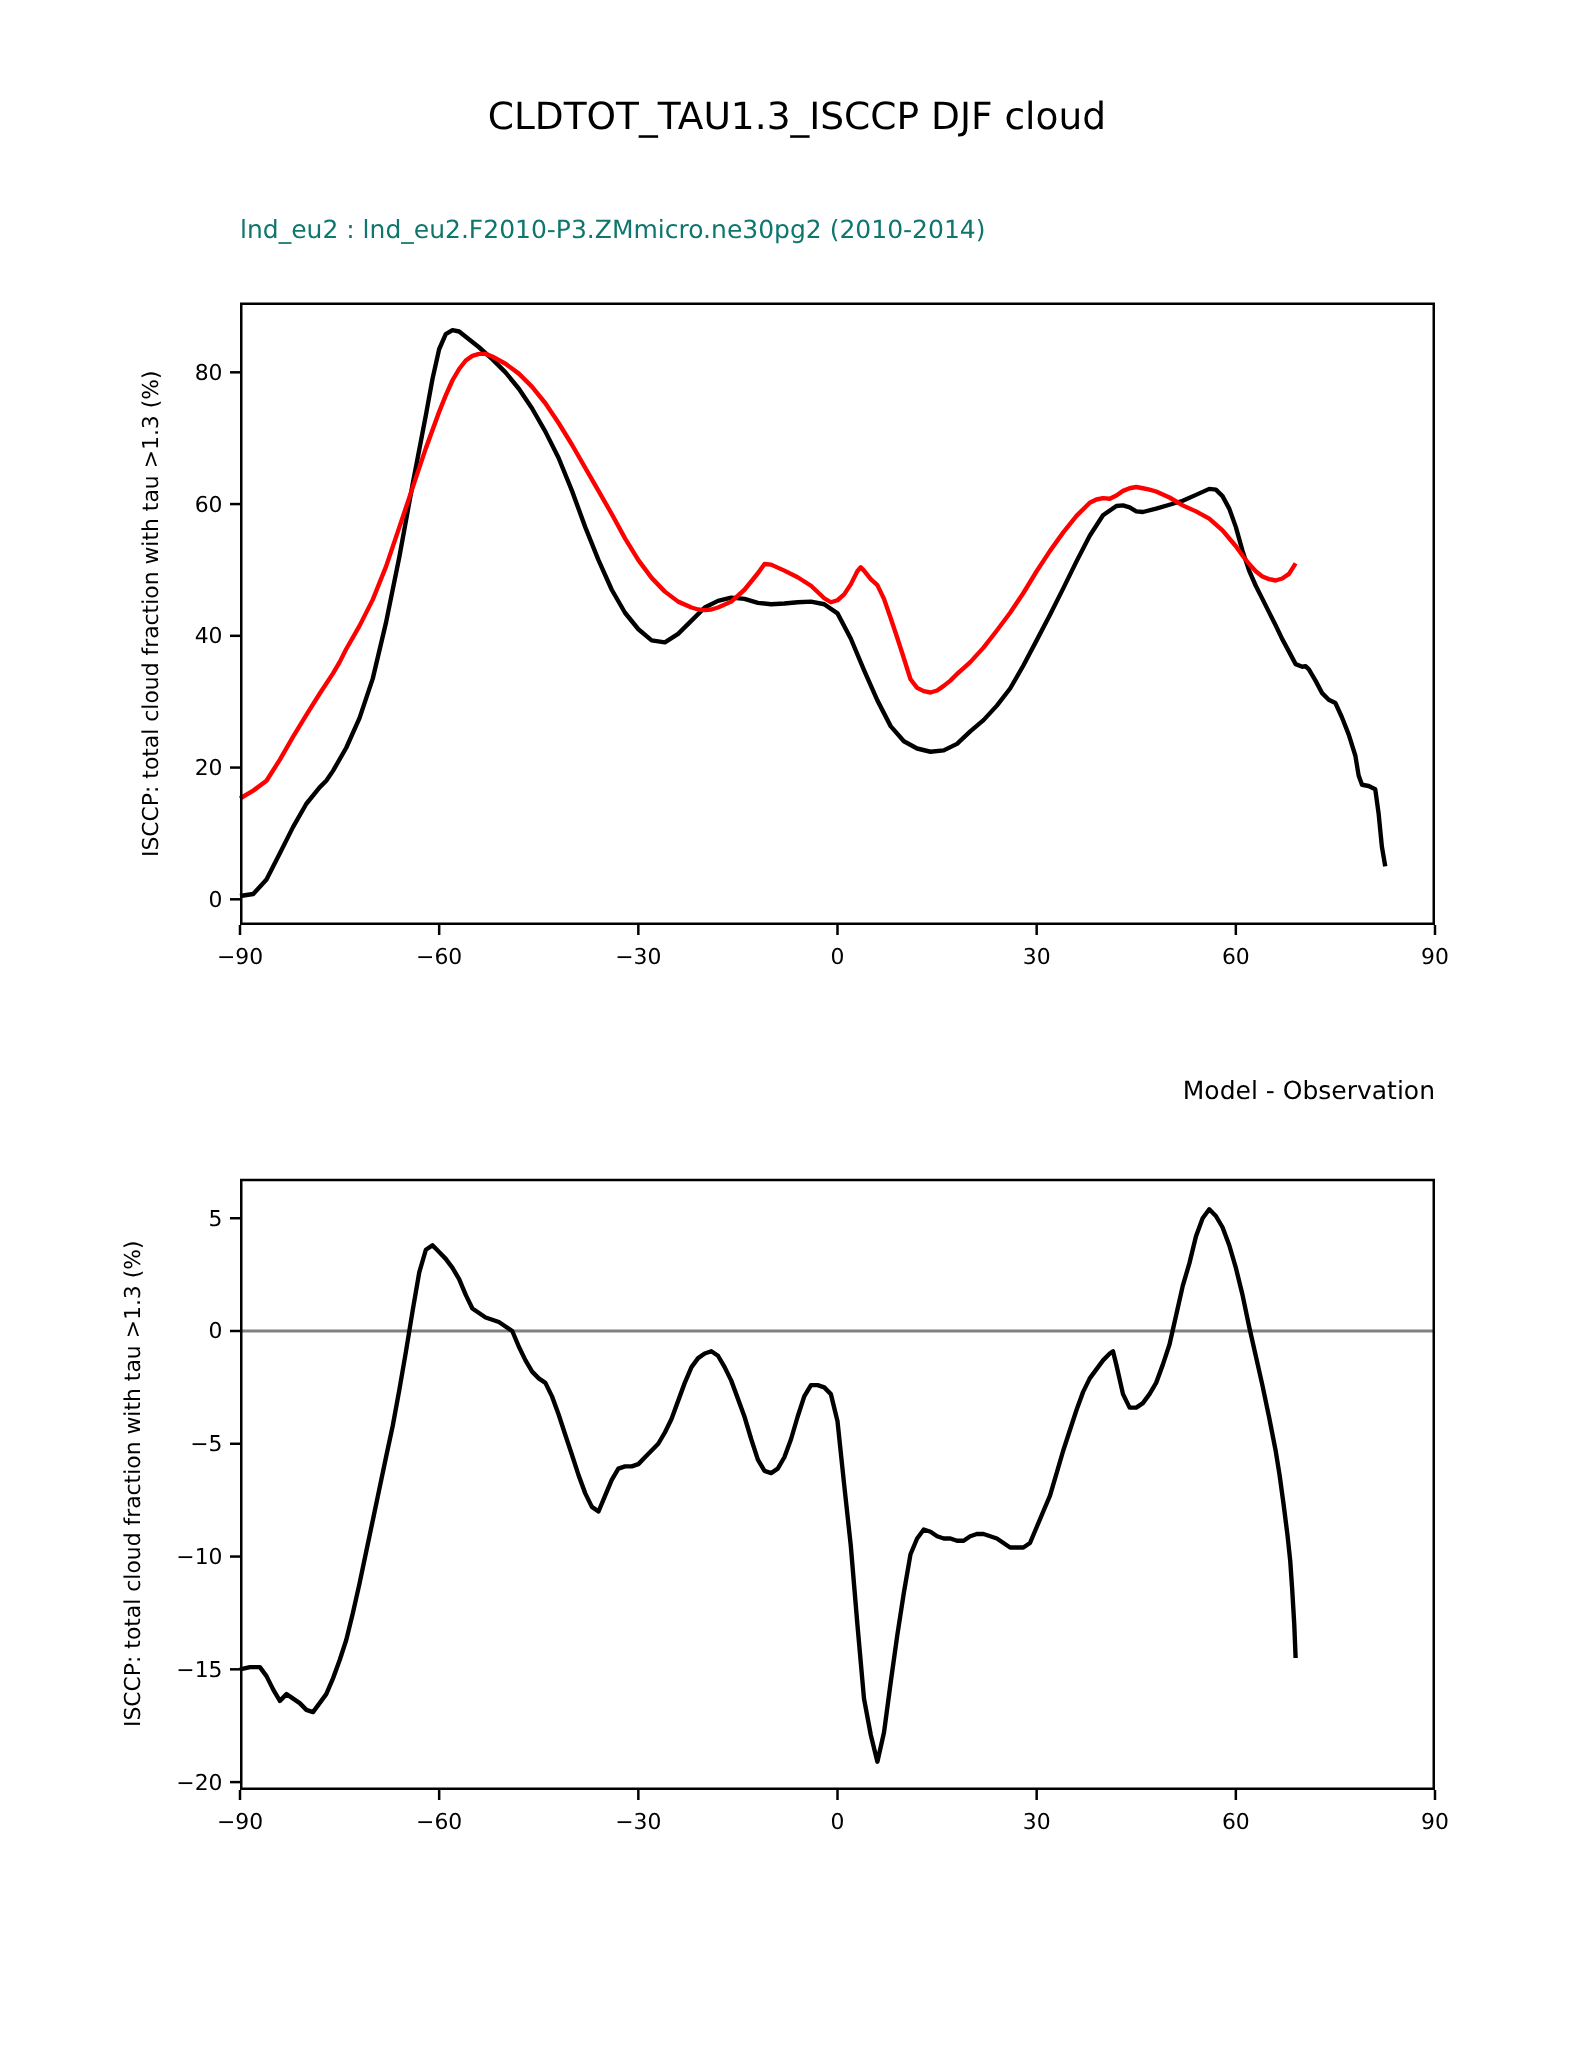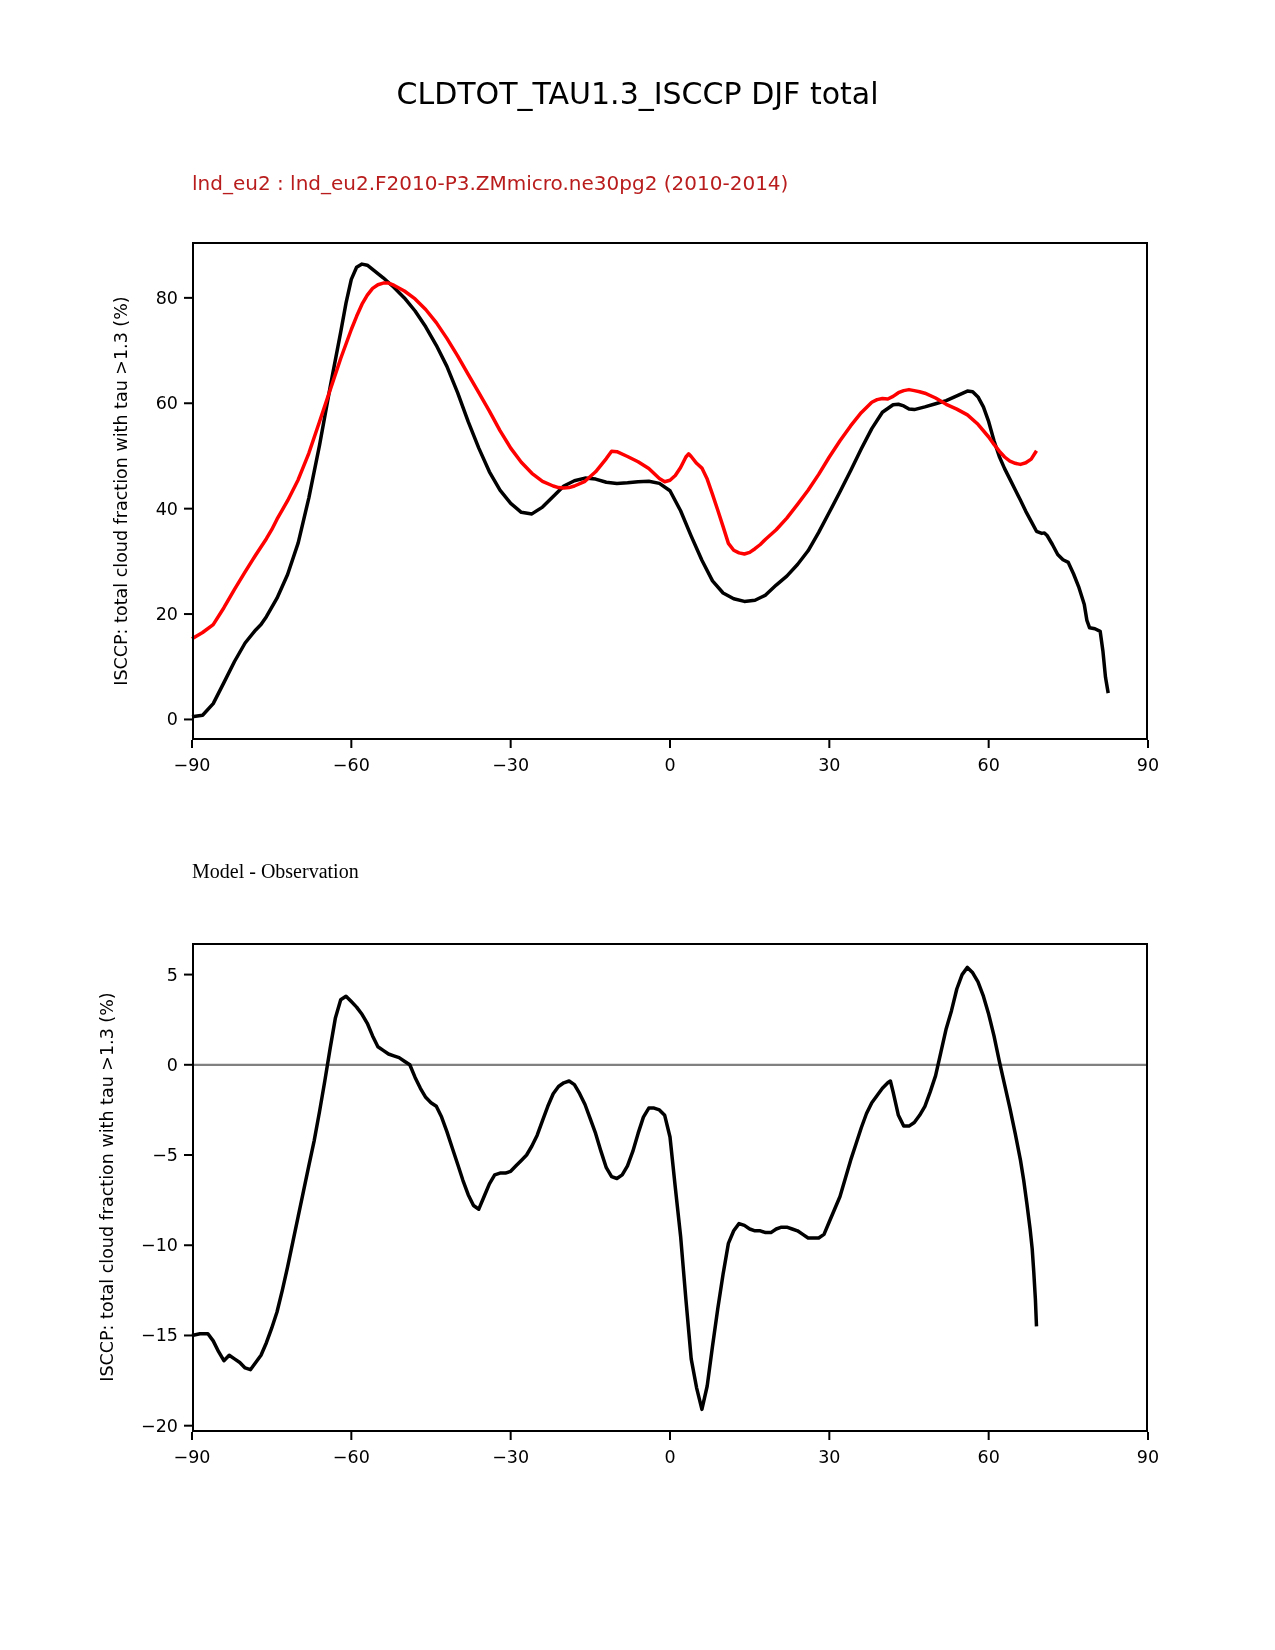--- a/index.html
+++ b/index.html
@@ -10,32 +10,32 @@
   .legend{position:absolute;left:192px;top:168px;font-size:20px;line-height:31px;white-space:nowrap;}
   .legend .ref{color:#ff0000;}
   .axes{position:absolute;overflow:visible;}
   .axes svg{overflow:visible;display:block;}
   #axes-top{left:192px;top:242px;width:956px;height:498px;}
   #axes-bottom{left:192px;top:943px;width:956px;height:489px;}
   .ylabel{position:absolute;white-space:nowrap;font-size:17.5px;
           transform:translate(-50%,-50%) rotate(-90deg);}
   #ylabel-top{left:121px;top:491px;}
   #ylabel-bottom{left:107px;top:1187px;}
-  .axtitle{position:absolute;left:192px;width:956px;text-align:left;
-           font-size:20px;top:860px;font-family:Liberation Serif, serif;}
+  .axtitle{position:absolute;left:192px;width:956px;text-align:right;
+           font-size:20px;top:860px;}
 </style>
 </head>
 <body>
 
 <div class="fig">
 
-  <div class="suptitle">CLDTOT_TAU1.3_ISCCP DJF total</div>
+  <div class="suptitle">CLDTOT_TAU1.3_ISCCP DJF cloud</div>
 
   <div class="legend">
-    <div class="mod" style="color: #b91c1c;">lnd_eu2 : lnd_eu2.F2010-P3.ZMmicro.ne30pg2 (2010-2014)</div>
+    <div class="mod" style="color: #0f766e;">lnd_eu2 : lnd_eu2.F2010-P3.ZMmicro.ne30pg2 (2010-2014)</div>
   </div>
 
   <div class="ylabel" id="ylabel-top">ISCCP: total cloud fraction with tau &gt;1.3 (%)</div>
 
   <div class="axes" id="axes-top">
     <svg id="svg-top" width="956" height="498">
         <polyline points="0.0,474.8 10.6,473.2 21.2,461.6 31.9,440.6 42.5,419.5 53.1,401.0 63.7,387.9 69.0,382.6 74.4,374.7 85.0,356.2 95.6,332.5 106.2,300.9 116.8,256.1 127.5,203.4 138.1,145.4 148.7,90.1 154.0,61.1 159.3,37.4 164.6,25.3 170.0,22.1 175.3,23.2 180.6,27.4 191.2,35.8 201.8,45.3 212.4,55.9 223.1,69.0 233.7,84.8 244.3,103.3 254.9,124.4 265.6,150.7 276.2,179.7 286.8,206.1 297.4,229.8 308.0,248.2 318.7,261.4 329.3,270.3 339.9,271.9 350.5,265.1 361.2,254.5 371.8,244.0 382.4,238.7 393.0,236.1 403.6,237.1 414.3,240.3 424.9,241.4 435.5,240.8 446.1,239.8 456.8,239.3 467.4,241.4 478.0,248.7 488.6,268.8 499.2,294.1 509.9,318.3 520.5,338.9 531.1,351.0 541.7,356.8 552.4,359.4 563.0,358.3 573.6,353.1 584.2,343.1 594.8,334.1 605.5,322.5 616.1,308.8 626.7,290.4 637.3,270.3 648.0,249.8 658.6,228.7 669.2,207.1 679.8,186.6 690.4,170.2 701.1,162.8 706.4,162.3 711.7,163.9 717.0,167.1 722.3,167.6 732.9,164.9 743.6,161.8 754.2,158.6 764.8,153.9 775.4,149.1 780.7,149.7 786.0,154.9 791.4,164.9 796.7,179.7 802.0,198.7 807.3,214.5 812.6,226.6 817.9,237.1 823.2,247.7 828.5,258.2 833.8,269.3 839.2,279.3 844.5,289.3 849.8,291.4 852.4,290.9 855.1,293.5 860.4,302.5 865.7,312.5 871.0,317.8 876.3,320.4 881.6,332.0 887.0,345.7 892.3,362.6 894.9,378.4 897.6,385.8 902.9,386.8 908.2,389.4 910.9,408.9 913.5,435.3 916.2,451.1" fill="none" stroke="#000000" stroke-width="3.5" stroke-linejoin="round" stroke-linecap="butt"></polyline>
         <polyline points="0.0,396.8 10.6,390.5 21.2,382.6 31.9,365.7 42.5,347.3 53.1,329.9 63.7,313.0 74.4,296.7 79.7,287.7 85.0,277.2 95.6,258.7 106.2,237.7 116.8,211.3 127.5,179.7 138.1,148.1 148.7,116.5 159.3,87.5 164.6,74.3 170.0,62.2 175.3,53.2 180.6,46.4 185.9,42.7 191.2,41.1 196.5,41.1 201.8,43.2 212.4,49.0 223.1,56.9 233.7,67.5 244.3,80.6 254.9,96.4 265.6,113.8 276.2,132.3 286.8,150.7 297.4,169.2 308.0,188.7 318.7,206.1 329.3,220.3 339.9,231.3 350.5,239.3 361.2,244.0 366.5,245.6 371.8,246.1 377.1,245.6 382.4,244.0 393.0,239.3 403.6,229.8 414.3,216.6 419.6,209.2 424.9,209.7 435.5,214.5 446.1,219.8 456.8,226.6 467.4,236.6 472.7,239.8 478.0,238.2 483.3,233.5 488.6,225.5 493.9,215.0 496.6,211.8 499.2,214.5 504.6,221.3 509.9,226.1 515.2,237.1 520.5,252.4 525.8,268.2 531.1,284.6 536.4,301.4 541.7,308.3 547.0,310.9 552.4,312.0 557.7,310.4 563.0,306.7 568.3,302.5 573.6,297.2 578.9,292.5 584.2,287.7 594.8,276.1 605.5,262.4 616.1,248.2 626.7,232.4 637.3,215.0 648.0,198.7 658.6,183.9 669.2,170.7 679.8,160.2 685.1,157.6 690.4,156.5 695.8,157.0 701.1,154.4 706.4,150.7 711.7,148.6 717.0,147.6 722.3,148.6 727.6,149.7 732.9,151.2 743.6,156.0 754.2,162.3 764.8,167.1 775.4,172.9 786.0,182.3 796.7,195.0 802.0,202.4 807.3,209.2 812.6,215.0 817.9,219.2 823.2,221.3 828.5,222.4 833.8,220.8 839.2,217.1 844.5,208.7" fill="none" stroke="#ff0000" stroke-width="3.5" stroke-linejoin="round" stroke-linecap="butt"></polyline>
         <rect x="1" y="1" width="954" height="496" fill="none" stroke="#000000" stroke-width="2"></rect>
         <line x1="0" y1="498" x2="0" y2="506" stroke="#000000" stroke-width="2"></line>

